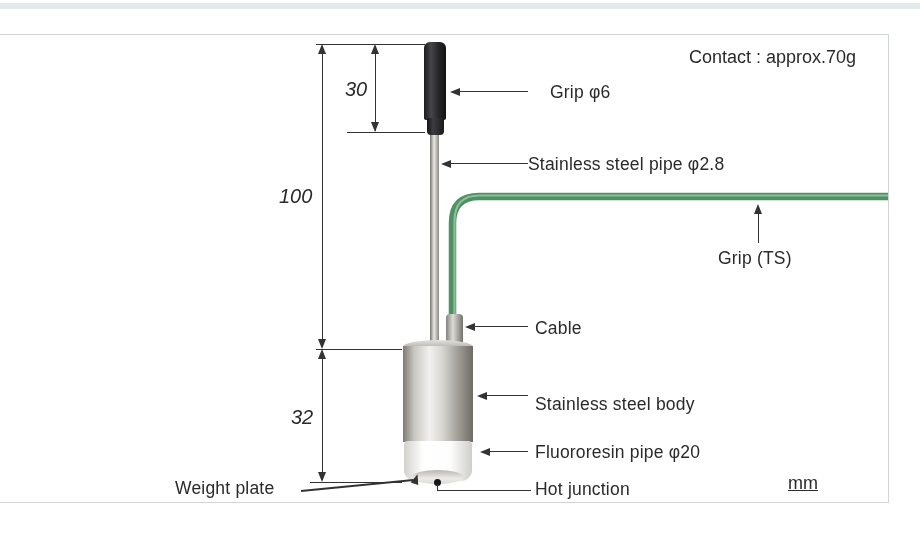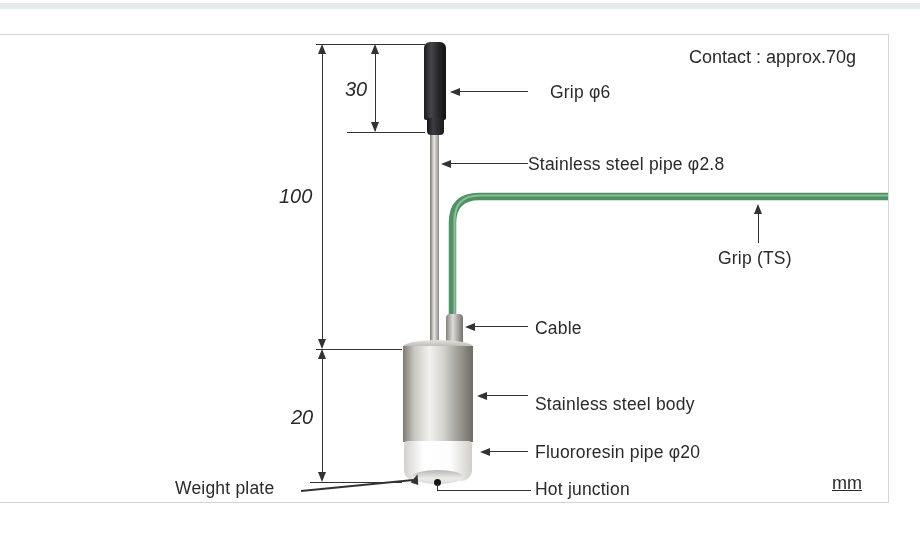--- a/index.html
+++ b/index.html
@@ -78,21 +78,21 @@
 <div class="abs dim" style="left:279px;top:185px;">100</div>
 
 <div class="abs vline" style="left:374.5px;top:46px;height:85px;"></div>
 <div class="abs arr arr-up" style="left:371px;top:44px;"></div>
 <div class="abs arr arr-down" style="left:371px;top:122px;"></div>
 <div class="abs dim" style="left:345px;top:78px;">30</div>
 
 <div class="abs vline" style="left:321.5px;top:351px;height:129px;"></div>
 <div class="abs arr arr-up" style="left:318px;top:349px;"></div>
 <div class="abs arr arr-down" style="left:318px;top:472px;"></div>
-<div class="abs dim" style="left:291px;top:406px;">20</div>
+<div class="abs dim" style="left:291px;top:406px;">32</div>
 
 <div class="abs arr arr-left" style="left:450px;top:87.5px;"></div>
 <div class="abs hline" style="left:458px;top:90.5px;width:70px;"></div>
 <div class="abs lbl" style="left:534px;top:82px;margin-left:16px;">Grip φ6</div>
 
 <div class="abs arr arr-left" style="left:441px;top:159.5px;"></div>
 <div class="abs hline" style="left:449px;top:162.5px;width:79px;"></div>
 <div class="abs lbl" style="left:528px;top:154px;">Stainless steel pipe φ2.8</div>
 
 <div class="abs arr arr-up" style="left:754px;top:204px;"></div>
@@ -113,13 +113,13 @@
 
 <div class="abs vline" style="left:436.5px;top:484px;height:7px;"></div>
 <div class="abs hline" style="left:436.5px;top:489.5px;width:94px;"></div>
 <div class="abs lbl" style="left:535px;top:479px;">Hot junction</div>
 
 <div class="abs lbl" style="left:175px;top:478px;">Weight plate</div>
 <div class="abs hline" style="left:301px;top:490px;width:113px;transform:rotate(-5.6deg);transform-origin:left center;"></div>
 <div class="abs arr arr-up" style="left:412px;top:474px;transform:rotate(18deg);"></div>
 
 <div class="abs note" style="left:689px;top:47px;">Contact : approx.70g</div>
-<div class="abs note" style="left:832px;top:473px;text-decoration:underline;">mm</div>
+<div class="abs note" style="left:788px;top:473px;text-decoration:underline;">mm</div>
 
 </body></html>

